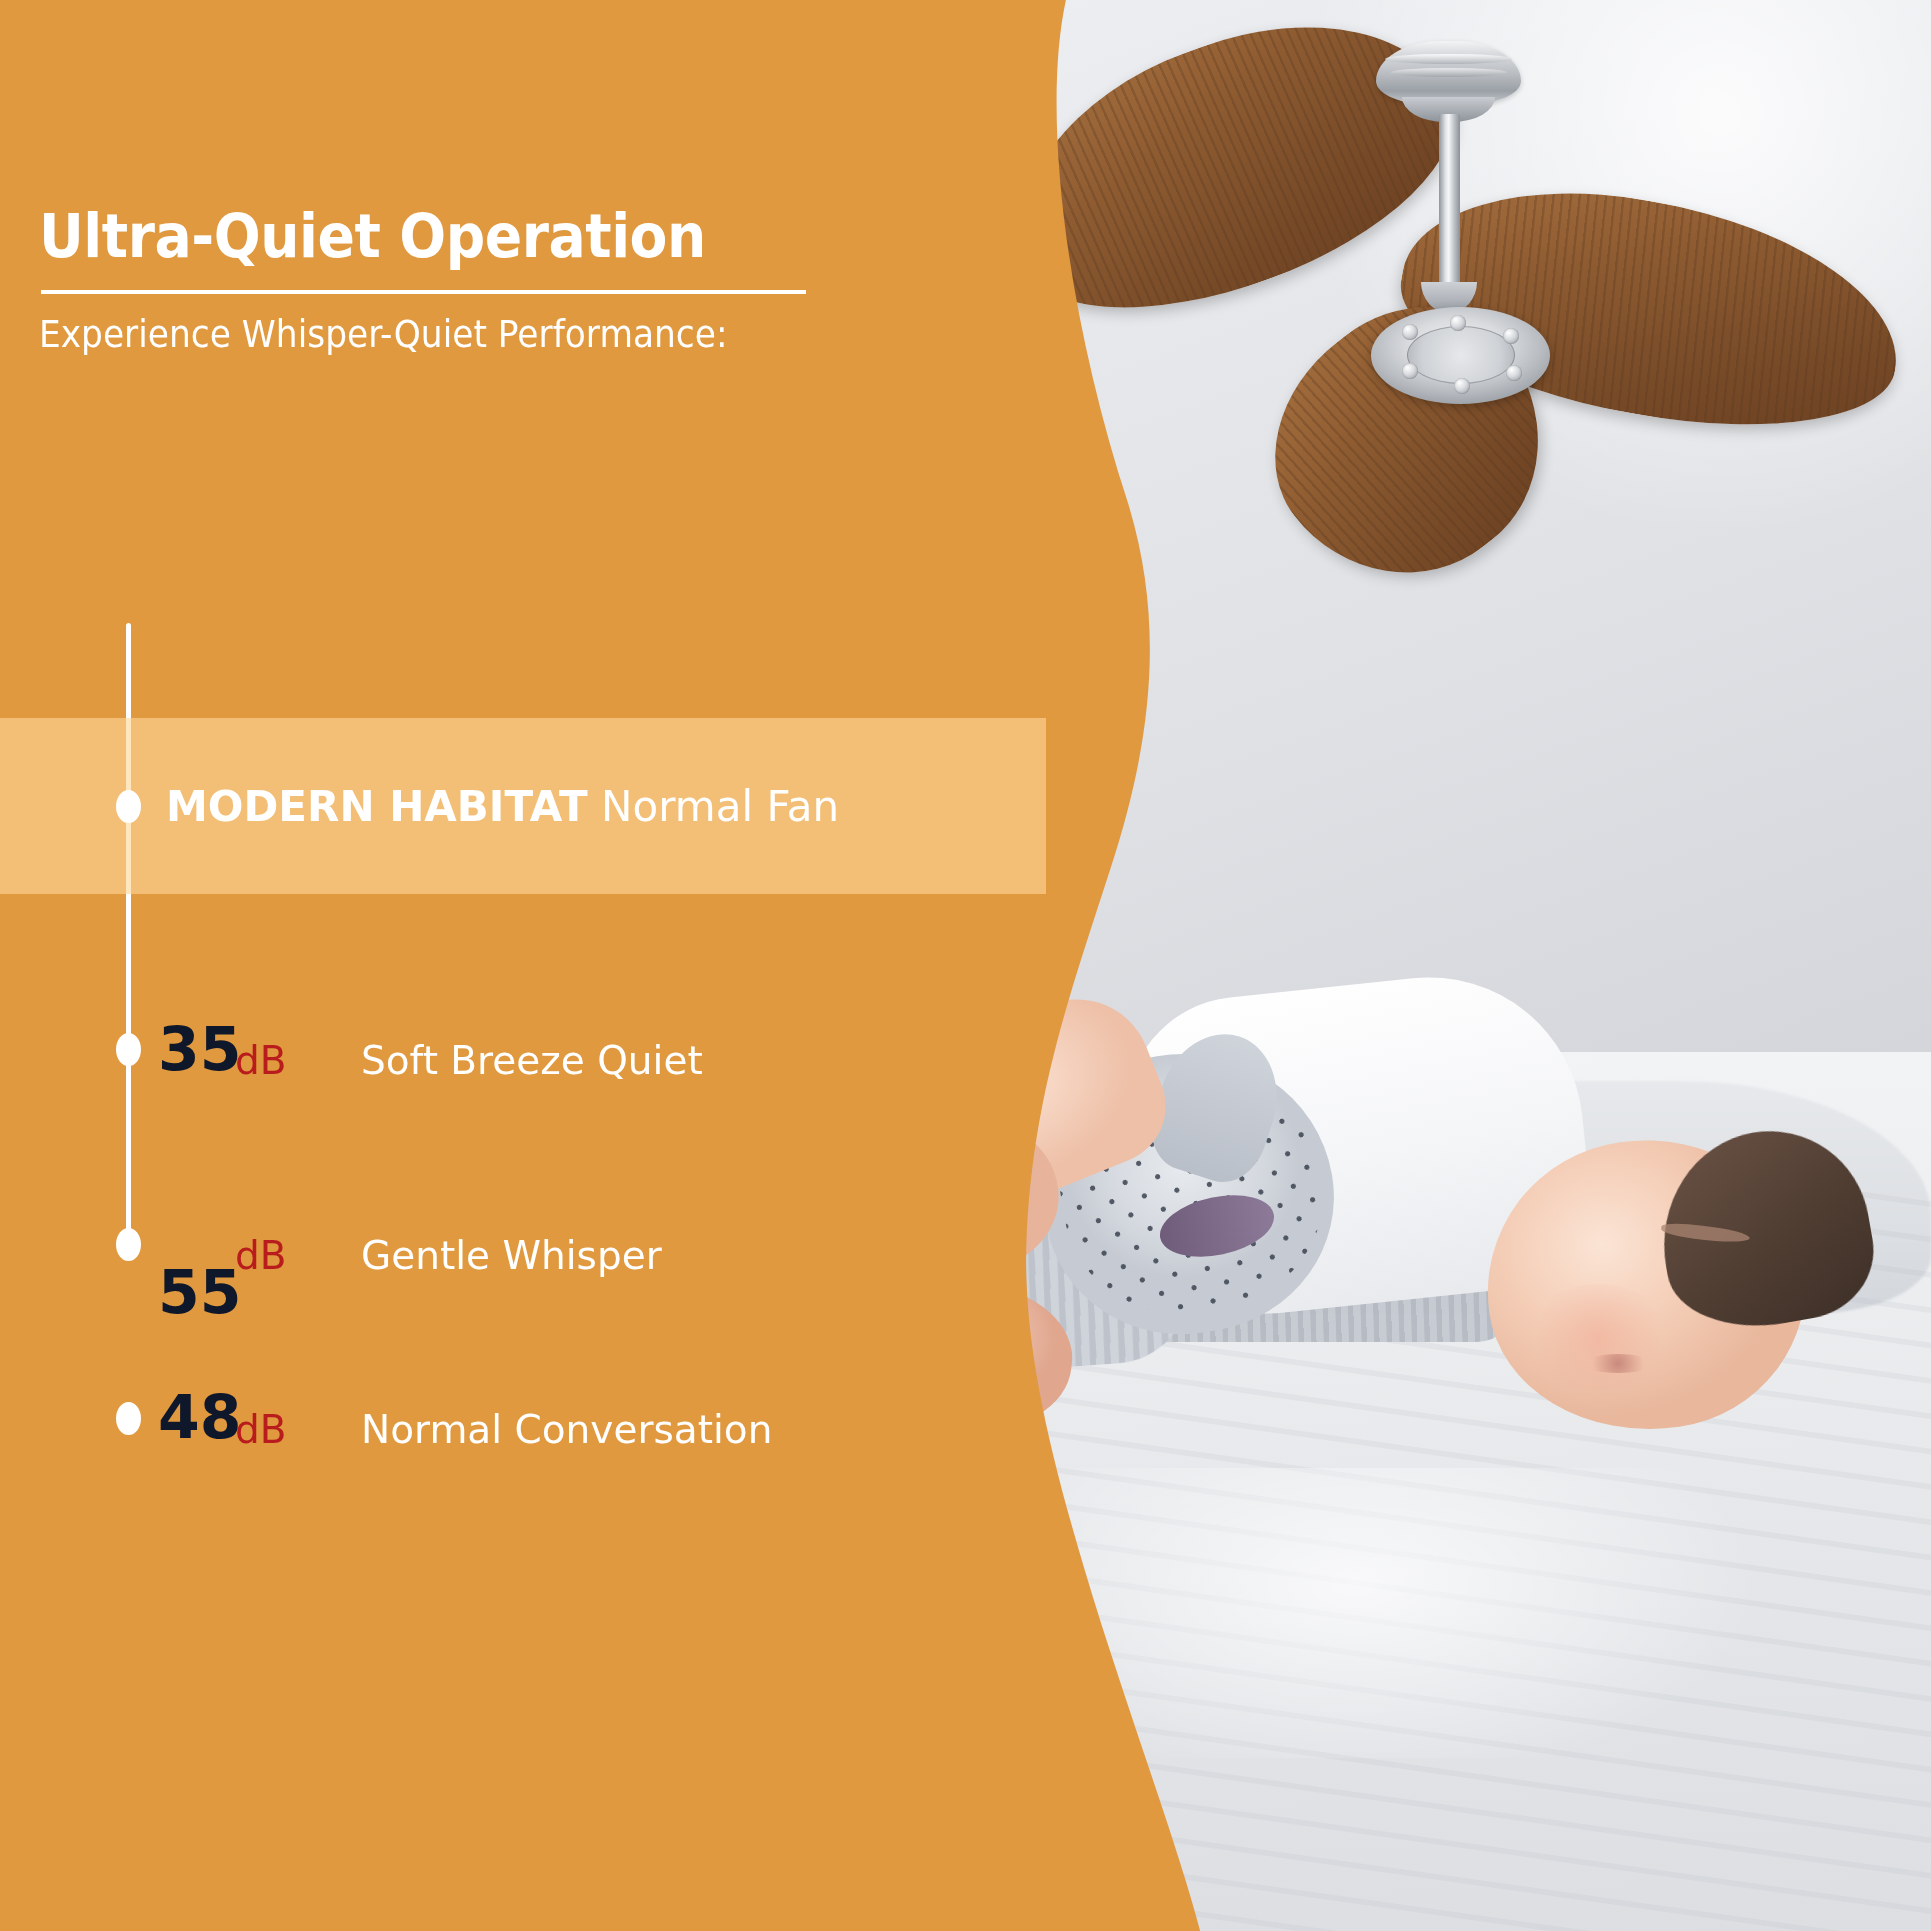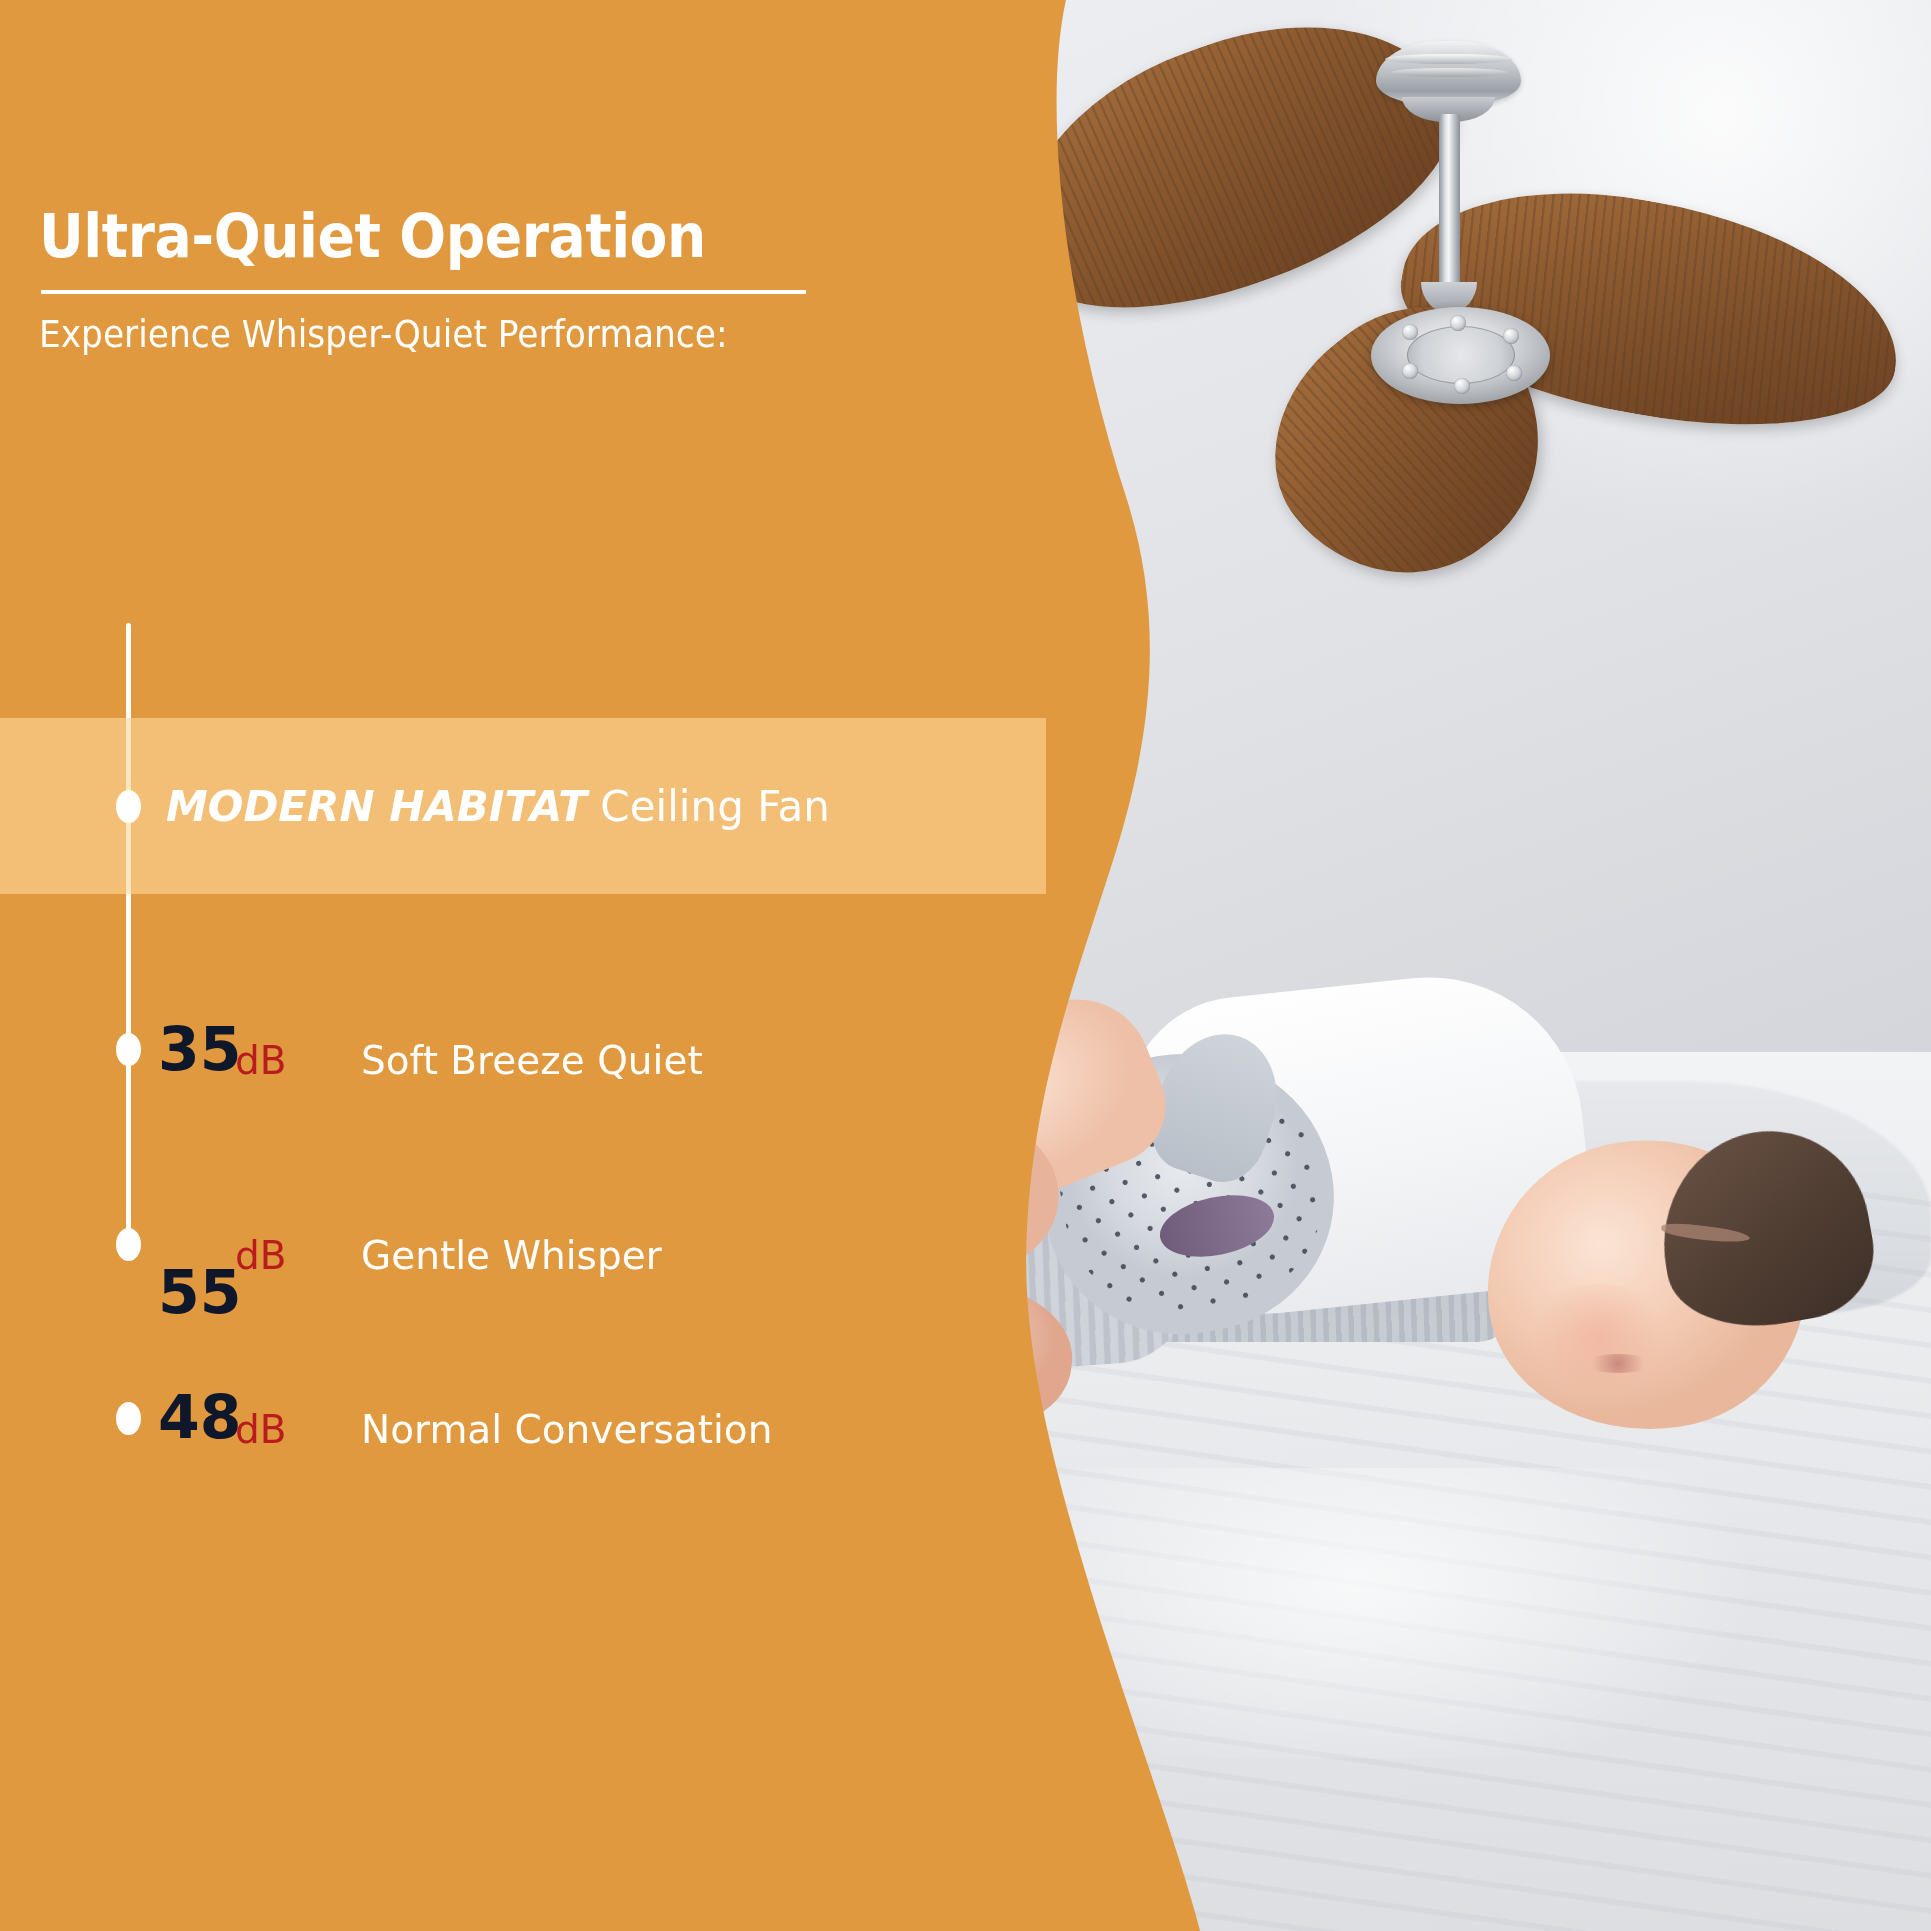--- a/index.html
+++ b/index.html
@@ -323,21 +323,20 @@
 
   .row-title {
     position: absolute;
     color: #ffffff;
     font-family: "DejaVu Sans", sans-serif;
     font-size: 42px;
     white-space: nowrap;
   }
   .row-title .strong {
     font-weight: bold;
-    font-style: italic;
   }
   .row-title .light {
     font-weight: normal;
   }
 
   .db-value {
     position: absolute;
     color: #0f172a;
     font-family: "DejaVu Sans", sans-serif;
     font-weight: bold;
@@ -438,21 +437,21 @@
 
     <div class="subhead">Experience Whisper-Quiet Performance:</div>
 
     <div class="timeline-line"></div>
 
     <div class="highlight-band"></div>
 
     <div class="tl-row">
       <div class="dot" style="left:116px; top:790px;"></div>
       <div class="row-title" style="left:166px; top:782px;">
-        <span class="strong">MODERN HABITAT</span><span> </span><span class="light">Ceiling Fan</span>
+        <span class="strong">MODERN HABITAT</span><span> </span><span class="light">Normal Fan</span>
       </div>
     </div>
 
     <div class="tl-row">
       <div class="dot" style="left:116px; top:1033px;"></div>
       <div class="db-value" style="left:158px; top:1019px;">35</div>
       <div class="db-unit" style="left:235px; top:1041px;">dB</div>
       <div class="db-desc" style="left:361px; top:1041px;">Soft Breeze Quiet</div>
     </div>
 

